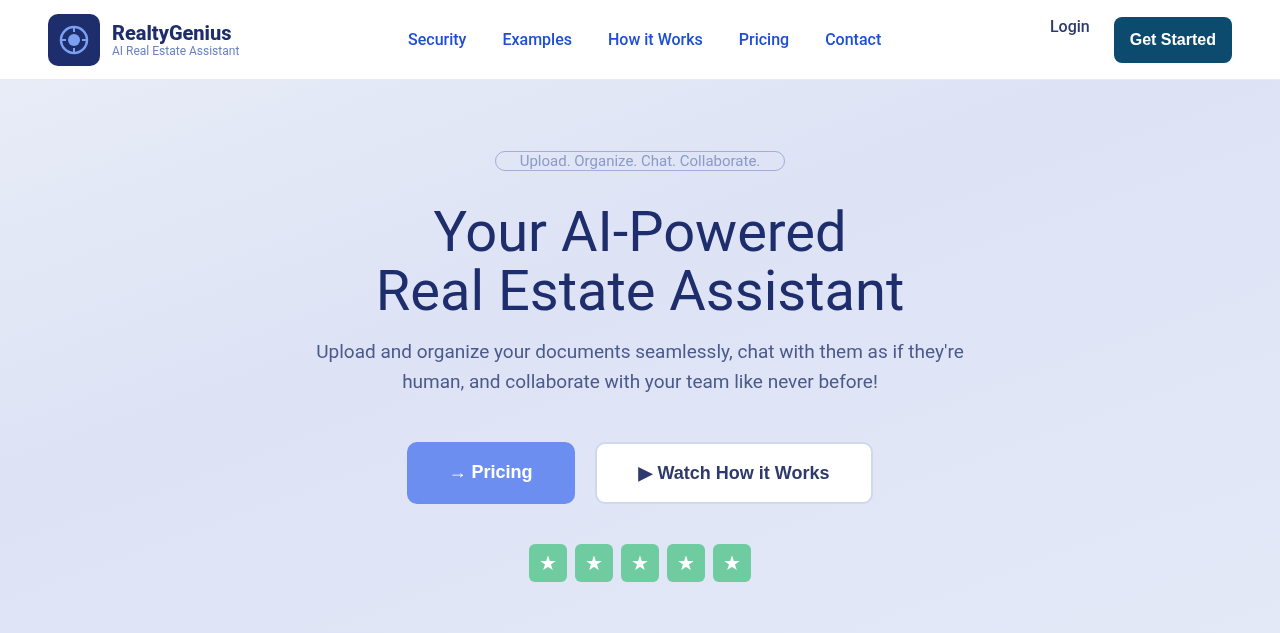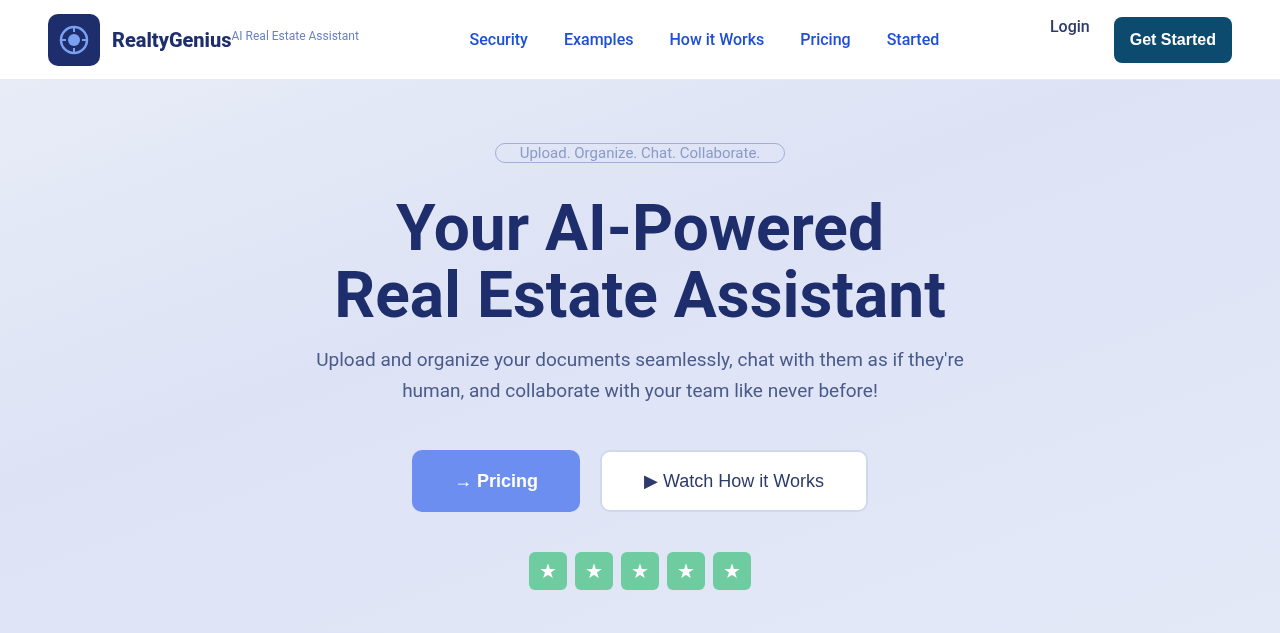--- a/index.html
+++ b/index.html
@@ -38,21 +38,21 @@
       justify-content: center;
     }
 
     .logo-icon svg {
       width: 32px;
       height: 32px;
     }
 
     .logo-text-wrap {
       display: flex;
-      flex-direction: row;
+      flex-direction: column;
     }
 
     .logo-title {
       font-size: 20px;
       font-weight: 800;
       color: #1e2d6b;
       line-height: 1.1;
     }
 
     .logo-subtitle {
@@ -115,22 +115,22 @@
       border-radius: 50px;
       padding: 0 24px;
       font-size: 15px;
       color: #8a9bc8;
       margin-bottom: 32px;
       background: transparent;
       font-weight: 400;
     }
 
     .hero-title {
-      font-size: 64px;
-      font-weight: 700;
+      font-size: 56px;
+      font-weight: 400;
       color: #1e2d6b;
       line-height: 1.05;
       margin-bottom: 16px;
       max-width: 900px;
     }
 
     .hero-desc {
       font-size: 19px;
       color: #4a5a8a;
       line-height: 1.6;
@@ -159,21 +159,21 @@
       gap: 10px;
     }
 
     .btn-watch {
       background: #fff;
       color: #2d3a6b;
       border: 2px solid #d0d8ee;
       border-radius: 10px;
       padding: 18px 42px;
       font-size: 18px;
-      font-weight: 400;
+      font-weight: 700;
       cursor: pointer;
       display: flex;
       align-items: center;
       gap: 10px;
     }
 
     .stars-row {
       display: flex;
       gap: 8px;
     }
@@ -209,21 +209,21 @@
       <span class="logo-title">RealtyGenius</span>
       <span class="logo-subtitle">AI Real Estate Assistant</span>
     </div>
   </div>
 
   <ul class="nav-links">
     <li><a href="#security">Security</a></li>
     <li><a href="#examples">Examples</a></li>
     <li><a href="#how-it-works">How it Works</a></li>
     <li><a href="#pricing">Pricing</a></li>
-    <li><a href="#contact">Started</a></li>
+    <li><a href="#contact">Contact</a></li>
   </ul>
 
   <div class="nav-right">
     <a href="#login" class="nav-login">Login</a>
     <button class="btn-get-started">Get Started</button>
   </div>
 </nav>
 
 <section class="hero">
   <div class="hero-badge">Upload. Organize. Chat. Collaborate.</div>

